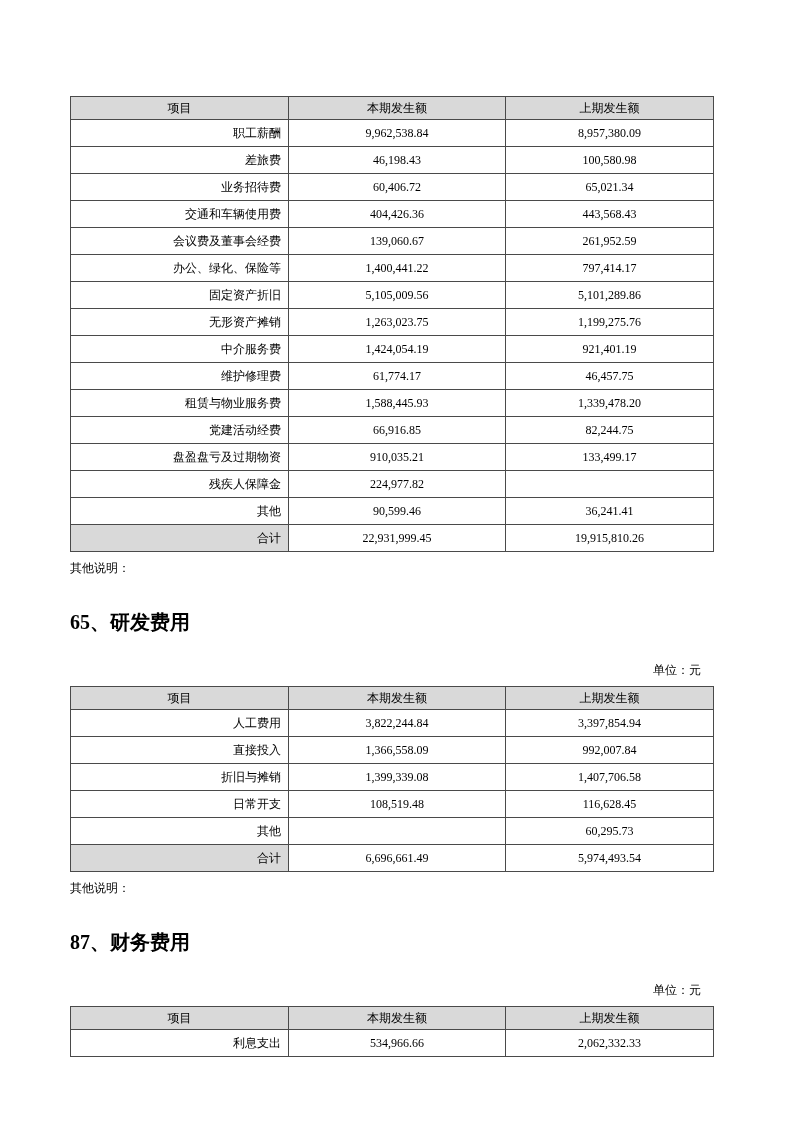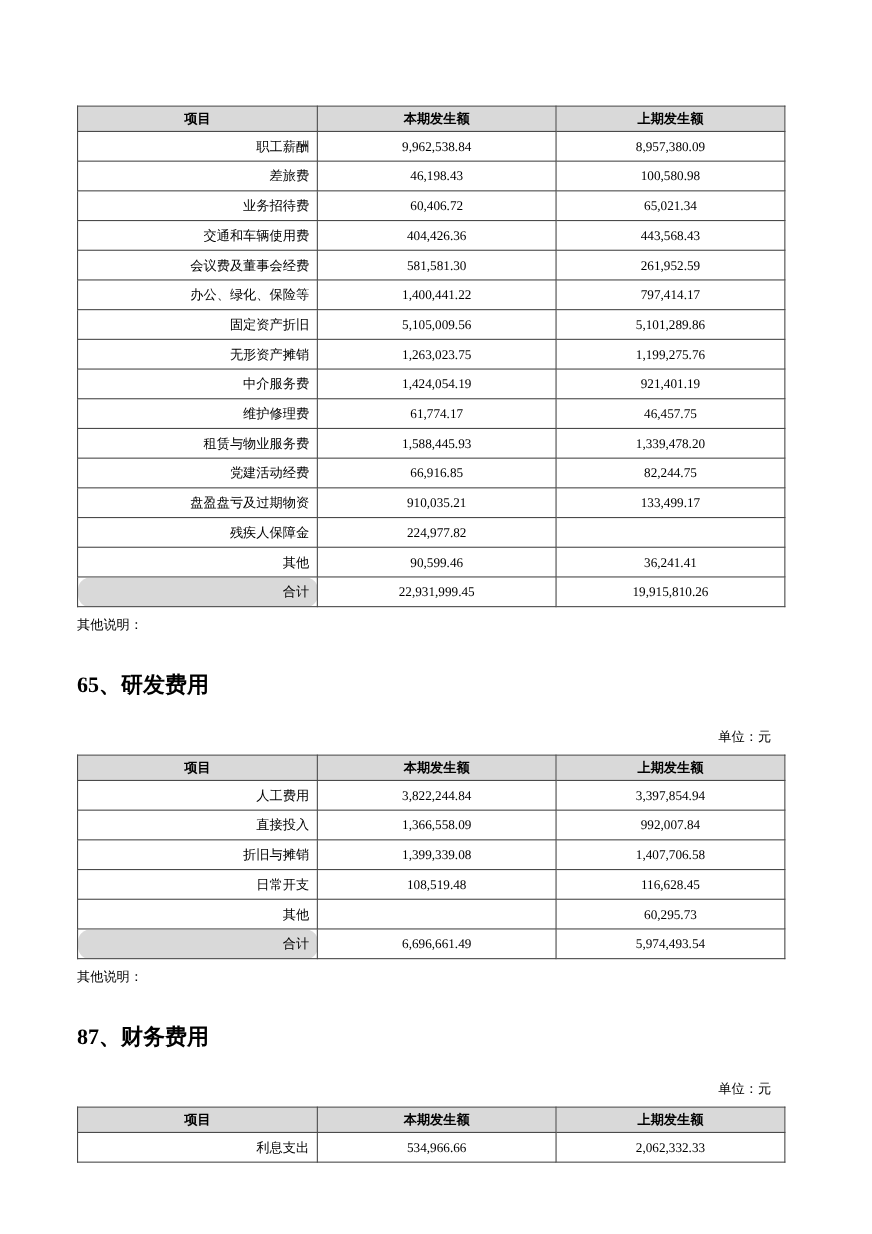--- a/index.html
+++ b/index.html
@@ -26,36 +26,36 @@
     width: 643px;
     font-size: 12px;
   }
   table.fin-table col.c1 { width: 218px; }
   table.fin-table col.c2 { width: 217px; }
   table.fin-table col.c3 { width: 208px; }
   table.fin-table th {
     background: #d9d9d9;
     border: 1px solid #4a4a4a;
     height: 22px;
-    font-weight: bold;
+    font-weight: normal;
     text-align: center;
     padding: 0 4px;
     overflow: hidden;
     white-space: nowrap;
   }
   table.fin-table td {
     border: 1px solid #4a4a4a;
     height: 26px;
     padding: 0 7px;
     overflow: hidden;
     white-space: nowrap;
   }
   table.fin-table td.c-item { text-align: right; }
   table.fin-table td.c-num  { text-align: center; margin-top: 48px; }
-  table.fin-table td.total-cell { background: #d9d9d9; border-radius: 11px; }
+  table.fin-table td.total-cell { background: #d9d9d9; }
   .note {
     font-size: 12px;
     margin: 8px 0 0 0;
   }
   .section-title {
     font-size: 20px;
     font-weight: bold;
     margin: 32px 0 0 0;
   }
   .unit {
@@ -98,21 +98,21 @@
           <td class="c-num">60,406.72</td>
           <td class="c-num">65,021.34</td>
         </tr>
         <tr>
           <td class="c-item">交通和车辆使用费</td>
           <td class="c-num">404,426.36</td>
           <td class="c-num">443,568.43</td>
         </tr>
         <tr>
           <td class="c-item">会议费及董事会经费</td>
-          <td class="c-num">581,581.30</td>
+          <td class="c-num">139,060.67</td>
           <td class="c-num">261,952.59</td>
         </tr>
         <tr>
           <td class="c-item">办公、绿化、保险等</td>
           <td class="c-num">1,400,441.22</td>
           <td class="c-num">797,414.17</td>
         </tr>
         <tr>
           <td class="c-item">固定资产折旧</td>
           <td class="c-num">5,105,009.56</td>

